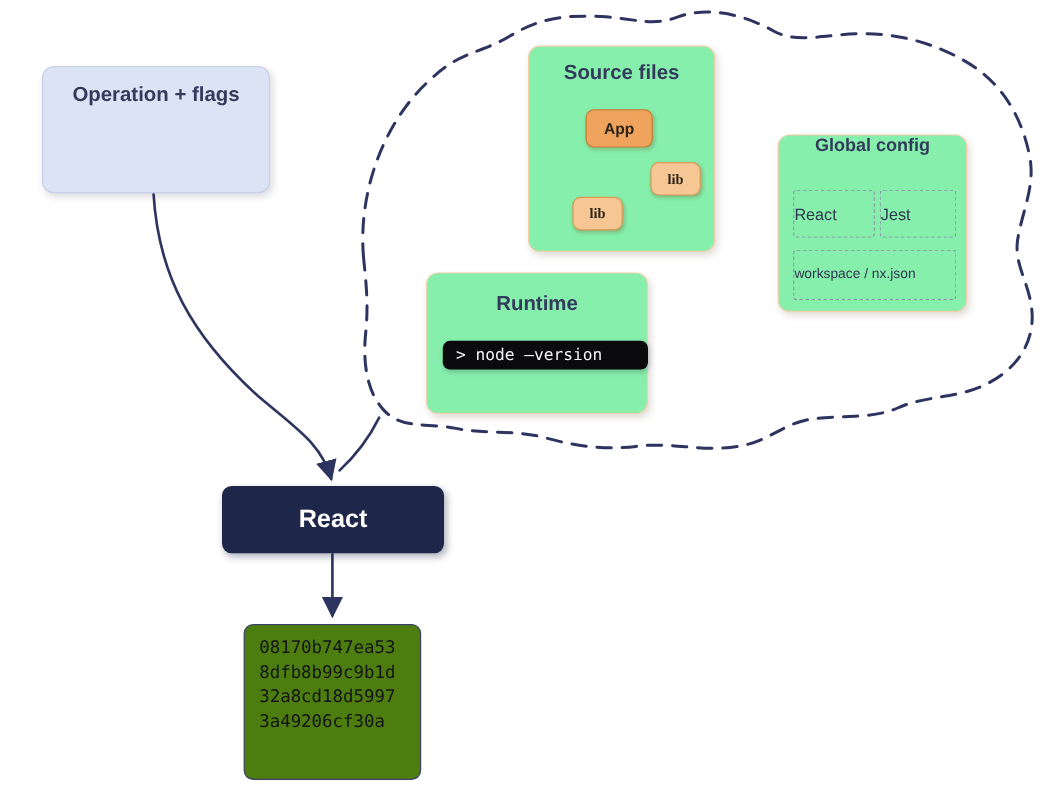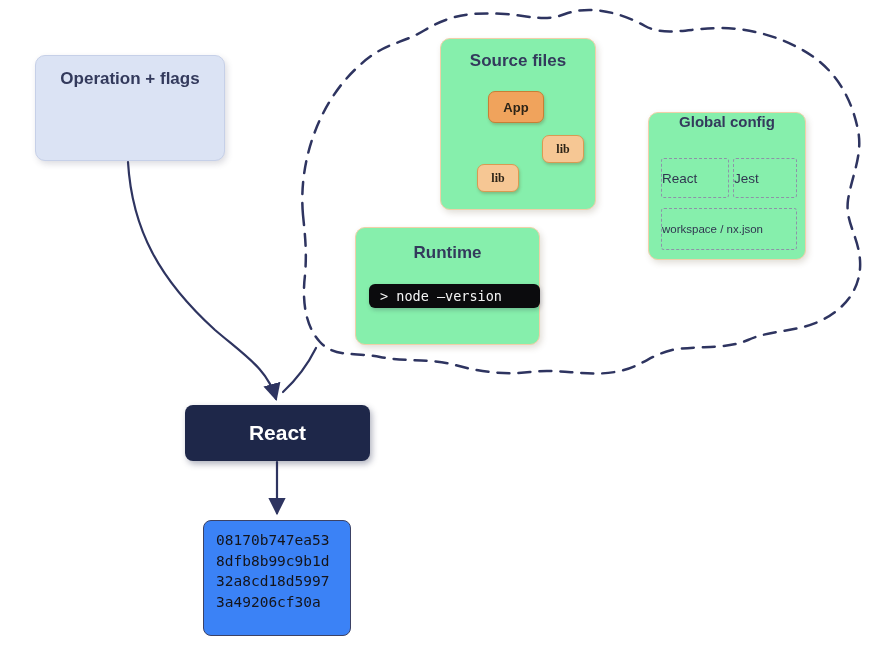--- a/index.html
+++ b/index.html
@@ -47,21 +47,21 @@
   .cell-workspace{left:12px;top:95px;width:134px;height:40px;font-size:11.5px;}
   .rt-box{left:355px;top:227px;width:185px;height:118px;}
   .rt-box .panel-title{margin-top:15px;font-size:17px;}
   .rt-terminal{left:13px;top:56px;width:160px;height:24px;}
   .hasher-box{
     left:185px;top:405px;width:185px;height:56px;background:#1e2749;border-radius:8px;
     display:flex;align-items:center;justify-content:center;color:#ffffff;font-weight:700;font-size:21px;
     box-shadow:2px 3px 6px rgba(30,35,70,0.35);
   }
   .hash-box{
-    left:203px;top:520px;width:148px;height:116px;background:#3b82f6;
+    left:203px;top:520px;width:148px;height:130px;background:#4d7c0f;
     border:1.5px solid #3c4265;border-radius:8px;
     font-family:"DejaVu Sans Mono", monospace;font-size:14.5px;color:#14141a;
     padding:9px 0 0 12px;line-height:1.42;
   }
   .hash-line{white-space:nowrap;}
 </style>
 </head>
 <body>
 
 <div class="canvas">

